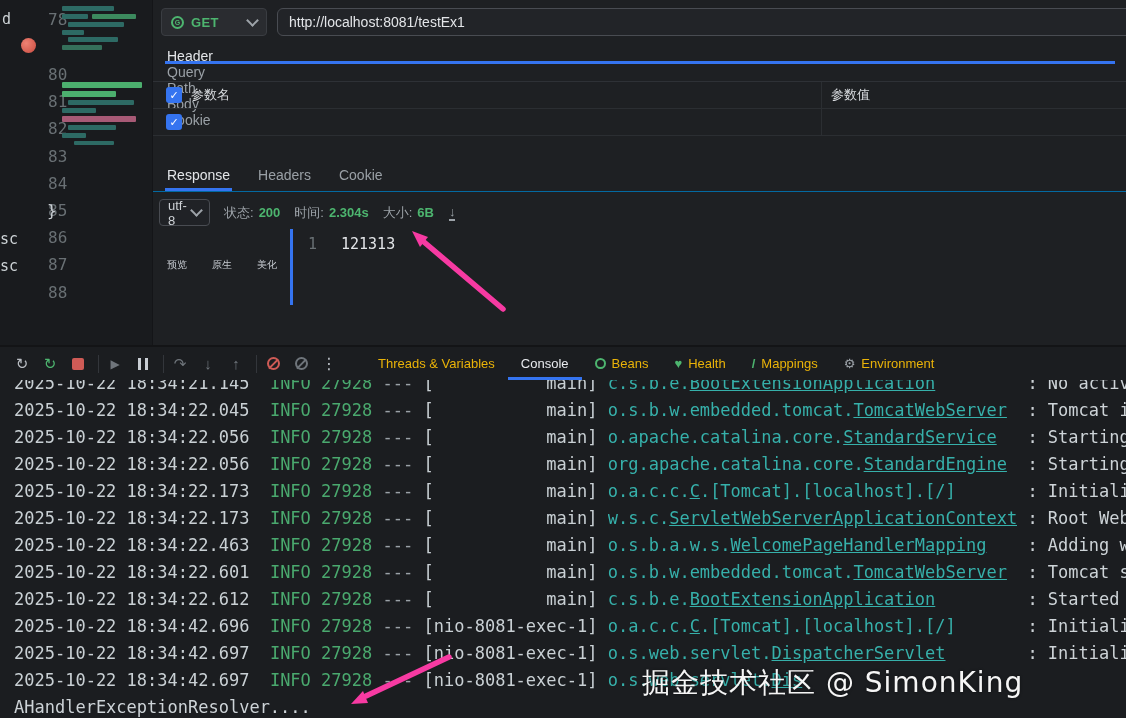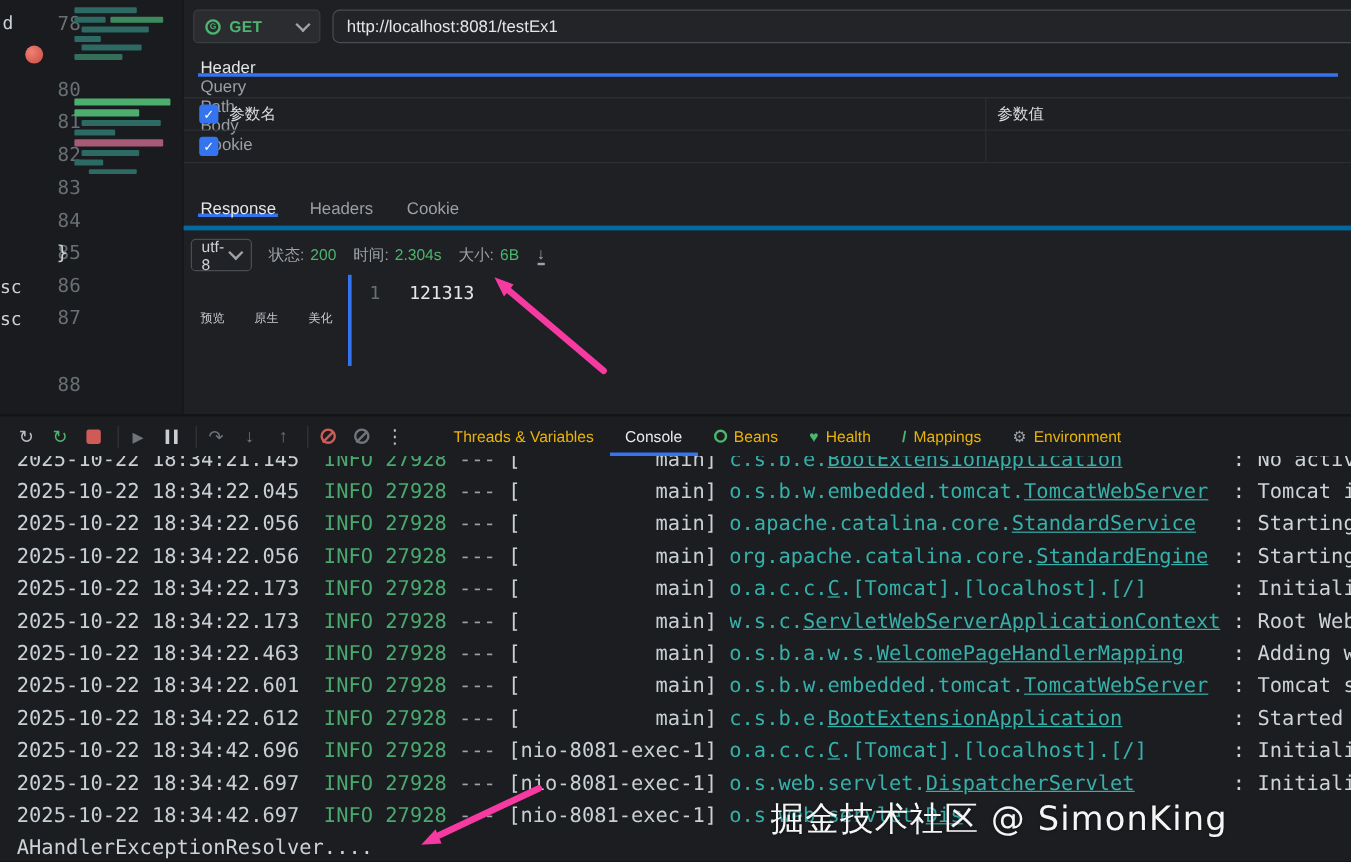--- a/index.html
+++ b/index.html
@@ -24,37 +24,37 @@
           display:flex;align-items:center;justify-content:center;}
   .m-g{font-style:normal;font-size:7px;color:#4db56f;font-weight:bold;}
   .m-label{color:#4db56f;font-size:13px;font-weight:bold;letter-spacing:.3px;flex:1;}
   .chev{width:7px;height:7px;border-right:2px solid #9da3a9;border-bottom:2px solid #9da3a9;
         transform:rotate(45deg);margin-top:-4px;flex:none;}
   .url-input{position:absolute;left:124px;top:8px;width:858px;height:28px;background:#222428;border:1px solid #494c52;
              border-radius:6px;display:flex;align-items:center;padding:0 11px;box-sizing:border-box;color:#e3e5e8;font-size:14px;}
 
   .req-tabs,.resp-tabs{position:absolute;left:0;width:100%;height:34px;display:flex;align-items:stretch;box-sizing:border-box;}
   .req-tabs{top:48px;border-bottom:1px solid #2e3136;flex-direction:column;}
-  .resp-tabs{top:158px;border-bottom:4px solid #0369a1;align-items:center;}
+  .resp-tabs{top:158px;border-bottom:1px solid #0369a1;}
   .rtab{margin:0 12px;padding:0 2px;display:flex;align-items:center;color:#9aa0a6;font-size:14px;cursor:pointer;}
   .rtab.active{color:#e3e5e8;box-shadow:inset 0 -3px 0 #3574f0;}
 
   .ptable{position:absolute;left:0;top:82px;width:100%;}
   .prow{height:26px;border-bottom:1px solid #2b2e32;position:relative;display:flex;align-items:center;padding-left:13px;}
   .cb{width:16px;height:16px;background:#3574f0;border-radius:3px;display:flex;align-items:center;justify-content:center;cursor:pointer;}
   .cb::after{content:"✓";color:#fff;font-size:11px;font-weight:bold;}
   .pname{margin-left:9px;color:#dadde1;font-size:13px;}
   .pvalue{position:absolute;left:678px;color:#dadde1;font-size:13px;}
   .pcol{position:absolute;left:668px;top:82px;width:1px;height:53px;background:#2b2e32;}
 
   .status-row{position:absolute;left:6px;top:199px;height:27px;display:flex;align-items:center;}
   .enc-select{width:51px;height:27px;border:1px solid #494c52;border-radius:4px;background:#202226;display:flex;
               align-items:center;justify-content:space-between;padding:0 8px;box-sizing:border-box;color:#ced2d6;font-size:13px;cursor:pointer;}
   .slabel{color:#9da3a9;font-size:13px;margin-left:14px;}
-  .sval{color:#4db56f;font-size:13px;margin-left:5px;}
+  .sval{color:#4db56f;font-size:13px;margin-left:5px;font-weight:bold;}
   .dl-icon{margin-left:15px;color:#9da3a9;font-size:13px;line-height:1;border-bottom:2px solid #9da3a9;padding-bottom:1px;cursor:pointer;}
   .dl-icon::before{content:"↓";}
 
   .viewer-tabs{position:absolute;left:14px;top:258px;display:flex;gap:25px;}
   .vtab{color:#c6cad0;font-size:10px;cursor:pointer;}
 
   .blue-bar{position:absolute;left:137px;top:229px;width:3px;height:76px;background:#3574f0;}
   .resp-body{position:absolute;left:146px;top:234px;display:flex;font:15px/20px "DejaVu Sans Mono",monospace;}
   .resp-ln{color:#697074;width:18px;text-align:right;}
   .resp-text{color:#e3e5e8;margin-left:24px;}
@@ -114,21 +114,21 @@
     <div id="gutter-nums">
         <div class="gnum" style="top: 10px;">78</div>
         <div class="gnum" style="top: 65px;">80</div>
         <div class="gnum" style="top: 92px;">81</div>
         <div class="gnum" style="top: 119px;">82</div>
         <div class="gnum" style="top: 147px;">83</div>
         <div class="gnum" style="top: 174px;">84</div>
         <div class="gnum" style="top: 201px;">85</div>
         <div class="gnum" style="top: 228px;">86</div>
         <div class="gnum" style="top: 255px;">87</div>
-        <div class="gnum" style="top: 283px; margin-top: 28px;">88</div>
+        <div class="gnum" style="top: 283px;">88</div>
       </div>
     <div id="breakpoint"></div>
     <span id="brace">}</span>
     <div id="minimap">
         <div class="mbar" style="left: 0px; top: 2px; width: 52px; height: 5px; background: rgb(45, 106, 100);"></div>
         <div class="mbar" style="left: 0px; top: 10px; width: 26px; height: 5px; background: rgb(45, 106, 100);"></div>
         <div class="mbar" style="left: 30px; top: 10px; width: 44px; height: 5px; background: rgb(60, 138, 94);"></div>
         <div class="mbar" style="left: 6px; top: 18px; width: 56px; height: 5px; background: rgb(45, 106, 100);"></div>
         <div class="mbar" style="left: 0px; top: 26px; width: 22px; height: 5px; background: rgb(45, 106, 100);"></div>
         <div class="mbar" style="left: 6px; top: 33px; width: 50px; height: 5px; background: rgb(45, 106, 100);"></div>

